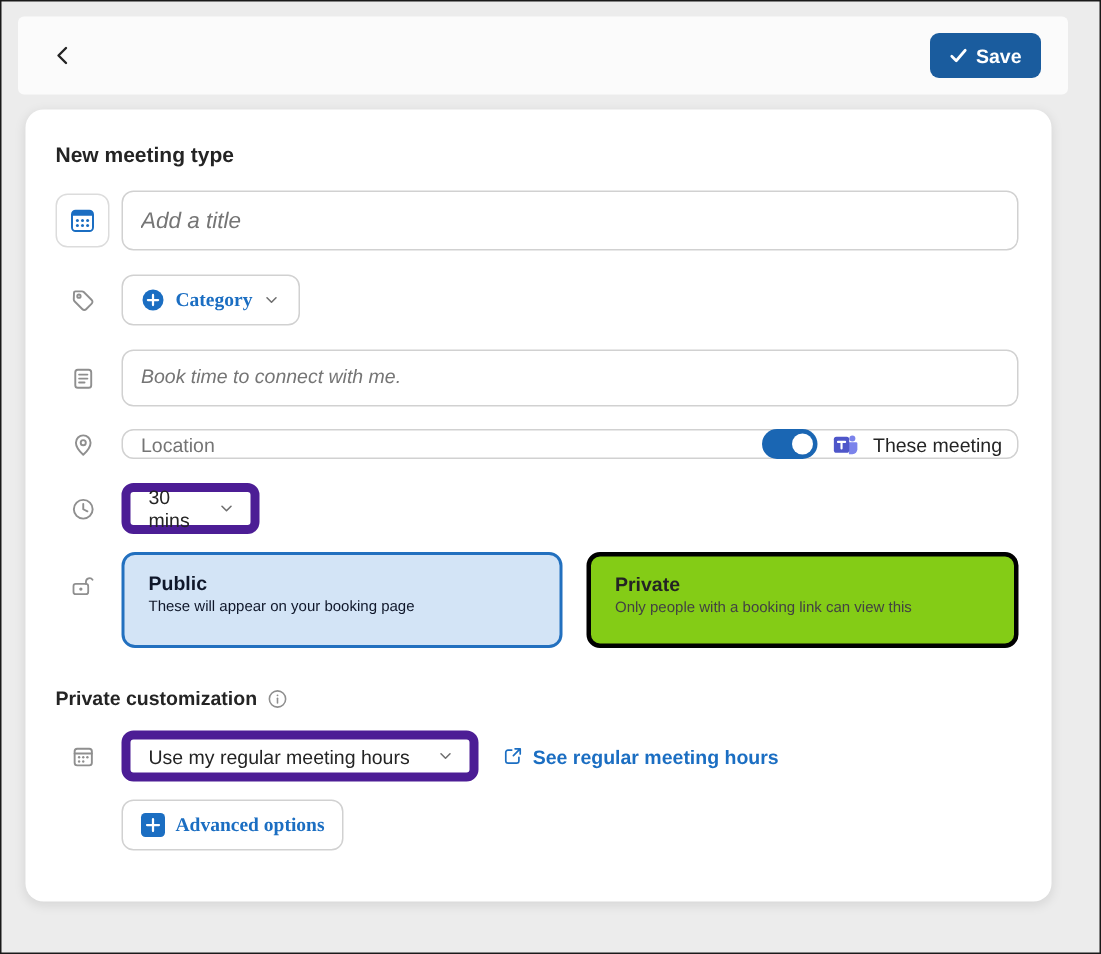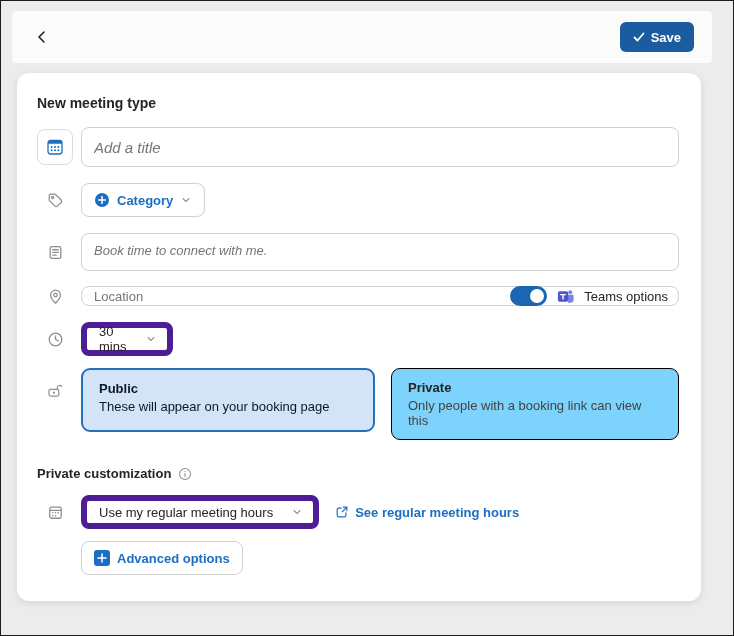--- a/index.html
+++ b/index.html
@@ -43,21 +43,21 @@
     font-family:"Liberation Sans", sans-serif; color:#242424; outline:none;font-style:italic;
   }
   .input::placeholder, textarea.input::placeholder { color:#757575; }
   .title-input { height:40px; font-size:15px; padding:0 12px; }
   .desc-input { height:38px; font-size:13px; padding:8px 12px; resize:none; line-height:1.35; }
   
   .pill-btn {
     display:inline-flex; align-items:center; gap:7px;
     border:1px solid #d1d1d1; border-radius:8px; background:#fff;
     height:34px; padding:0 12px; cursor:pointer;
-    font-family:Liberation Sans, sans-serif;
+    font-family:Liberation Serif, serif;
   }
   .blue-semibold { color:#1b6ec2; font-size:13px; font-weight:bold; }
   .chev { color:#707070; display:flex; }
   
   .loc-wrap {
     flex:1; height:20px; border:1px solid #d1d1d1; border-radius:8px;
     display:flex; align-items:center; padding:0 10px 0 12px; gap:9px; background:#fff;
   }
   .loc-input { flex:1; border:none; outline:none; font-size:13px; color:#242424; font-family:"Liberation Sans", sans-serif; }
   .loc-input::placeholder { color:#757575; }
@@ -69,24 +69,24 @@
     display:inline-flex; align-items:center; justify-content:space-between;
     border:6px solid #4c1d95; border-radius:8px; background:#fff; height:34px;
     padding:0 10px 0 12px; cursor:pointer; gap:18px;
     font-size:13px; color:#242424;
   }
   
   .vis-row { align-items:flex-start; margin-bottom:22px; }
   .vis-row .icol { margin-top:14px; }
   .vis-card { border-radius:9px; padding:11px 16px; cursor:pointer; min-height:64px; }
   .vis-card .t { font-size:13px; font-weight:bold; margin-bottom:3px; }
-  .vis-card .d { font-size:13px; }
+  .vis-card .d { font-size:10px; }
   .vis-public { width:294px; margin-right:16px; background:#d3e4f6; border:2px solid #2270bf; color:#1e4e79; }
   .vis-public .t, .vis-public .d { color:#0f172a; }
-  .vis-private { flex:1; background:#7dd3fc; border:1px solid #000000; }
+  .vis-private { flex:1; background:#84cc16; border:3px solid #000000; }
   .vis-private .t { color:#242424; }
   .vis-private .d { color:#424242; }
   
   .sched-heading { display:flex; align-items:center; gap:7px; font-size:13px; font-weight:bold; color:#242424; margin:26px 0 14px 0; }
   .link { display:inline-flex; align-items:center; gap:6px; margin-left:16px; cursor:pointer; }
   .adv-row { margin-top:12px; margin-bottom:0; }
   .sq-plus { width:16px; height:16px; border-radius:3px; background:#1b6ec2; color:#fff; display:flex; align-items:center; justify-content:center; }
   svg { display:block; }
 </style>
 </head>
@@ -182,21 +182,21 @@
           <div class="knob"></div>
         </div>
         <span>
           <svg width="19" height="19" viewBox="0 0 20 20">
               <circle cx="15" cy="5.6" r="2.1" fill="#7b83eb"></circle>
               <path d="M12.6 8.2 h5 a0.9 0.9 0 0 1 0.9 0.9 v4.1 a3.4 3.4 0 0 1 -3.4 3.4 h-2.5 z" fill="#7b83eb"></path>
               <rect x="2" y="4.4" width="10.8" height="11.2" rx="1.8" fill="#4e56c9"></rect>
               <path d="M4.9 8 h5 M7.4 8 v4.6" stroke="#ffffff" stroke-width="1.5" stroke-linecap="round"></path>
             </svg>
         </span>
-        <span class="teams-label">Teams options</span>
+        <span class="teams-label">These meeting</span>
       </div>
     </div>
 
     <div class="row" style="margin-bottom:12px;">
       <div class="icol">
         <svg width="17" height="17" viewBox="0 0 16 16" fill="none" stroke="#8f8f8f" stroke-width="1.2" stroke-linecap="round" stroke-linejoin="round">
             <circle cx="8" cy="8" r="5.9"></circle>
             <path d="M8 4.7 V8 L10.6 9.3"></path>
           </svg>
       </div>

